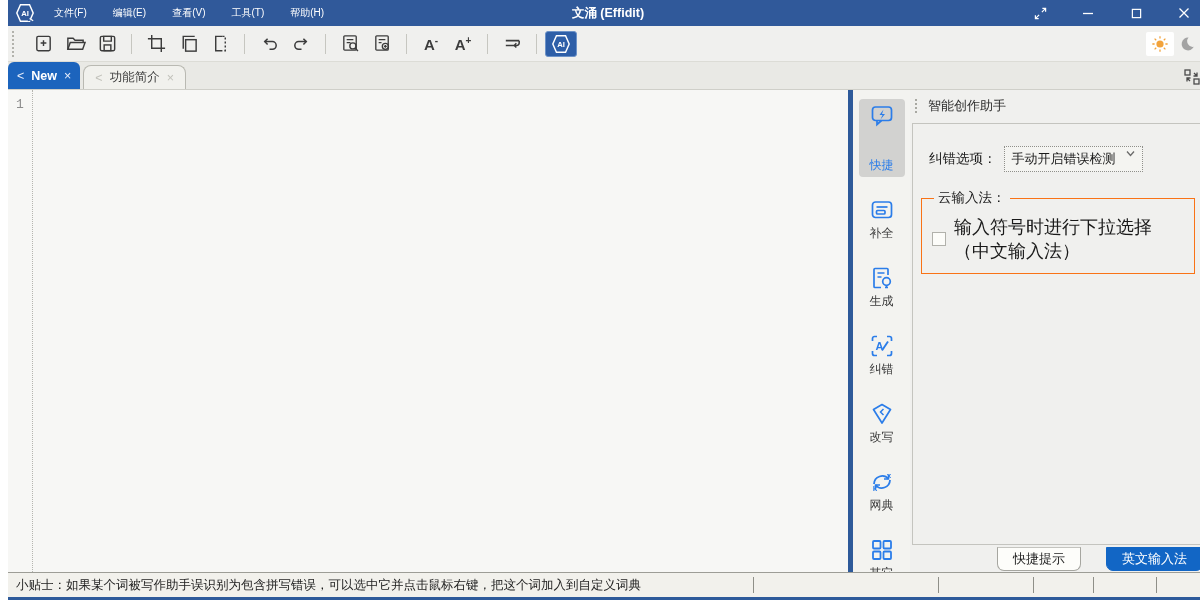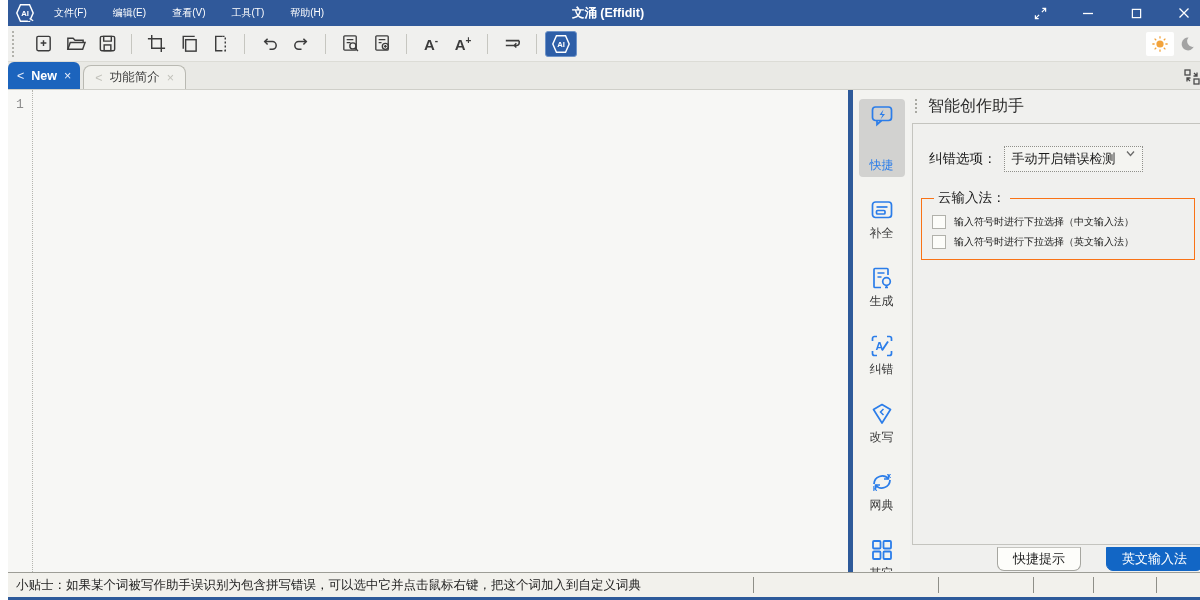--- a/index.html
+++ b/index.html
@@ -55,31 +55,31 @@
   .side-item { width:46px; display:flex; flex-direction:column; align-items:center; gap:2px; padding:4px 0 3px; border-radius:4px; }
   .side-item .lbl { font-size:12px; color:#3a3a3a; }
   .side-item.active { background:#d2d2d0;gap:28px; }
   .side-item.active .lbl { color:#2b7de9; }
   .ime-btn { margin-top:auto; margin-bottom:16px; }
 
   
   .panel { position:absolute; left:902px; top:0; right:0; height:482px; background:#f0f0ee; }
   .panel-header { height:32px; display:flex; align-items:center; padding-left:5px; gap:9px; }
   .panel-grip { height:14px; width:4px; border-left:2px dotted #a8a8a2; }
-  .panel-title { font-size:16px; color:#2e2e2e; }
+  .panel-title { font-size:13px; color:#2e2e2e; }
   .panel-box { position:absolute; left:2px; right:4px; top:33px; bottom:27px; border:1px solid #c4c4bf; }
   .opt-row { display:flex; align-items:center; gap:7px; margin:22px 0 0 16px; }
   .opt-label { font-size:13.5px; color:#1a1a1a;font-family:Liberation Serif, serif; }
   .dropdown { display:flex; gap:10px; border:1px dotted #8f8f8a; background:#f4f4f1;
               padding:3px 7px; font-size:13px; color:#1a1a1a; }
   .ime-fieldset { margin:17px 8px 0 8px; border:1px solid #f97316; padding:2px 10px 10px 10px; }
   .ime-fieldset legend { font-size:13.5px; color:#1a1a1a; padding:0 4px; margin-left:2px; }
   .check-row { display:flex; align-items:center; gap:8px; margin-top:6px; }
   .checkbox { width:14px; height:14px; border:1px solid #b1b1ab; background:#fcfcf9; flex:0 0 auto; }
-  .check-label { font-size:10px; color:#1a1a1a; }
+  .check-label { font-size:18px; color:#1a1a1a; }
   .panel-footer { position:absolute; right:5px; bottom:1px; display:flex; gap:25px; }
   .foot-btn { height:24px; padding:0 15px; font-size:13px; display:flex; align-items:center; border-radius:0 0 7px 7px; }
   .foot-btn.plain { background:#fdfdfa; border:1px solid #a6a6a0; border-top:1px solid #c4c4bf; color:#222; }
   .foot-btn.primary { background:#1266c5; border:1px solid #1266c5; color:#fff; }
 
   
   .statusbar { position:absolute; left:0; right:0; top:572px; height:25px; background:#f2f1ec;
                border-top:1px solid #9d9d96; display:flex; align-items:center; padding-left:8px; }
   .status-tip { font-size:12.5px; color:#1c1c1c; }
   .ssep { position:absolute; top:4px; width:1px; height:16px; background:#8f8f88; }
@@ -375,24 +375,20 @@
                 </svg>
             </span>
           </div>
         </div>
         <fieldset class="ime-fieldset">
           <legend>云输入法：</legend>
           <div class="check-row">
             <div class="checkbox"></div>
             <span class="check-label">输入符号时进行下拉选择（中文输入法）</span>
           </div>
-          <div class="check-row">
-            <div class="checkbox"></div>
-            <span class="check-label">输入符号时进行下拉选择（英文输入法）</span>
-          </div>
         </fieldset>
       </div>
       <div class="panel-footer">
         <div class="foot-btn plain">快捷提示</div>
         <div class="foot-btn primary">英文输入法</div>
       </div>
     </div>
   </div>
 
   <div class="statusbar">

